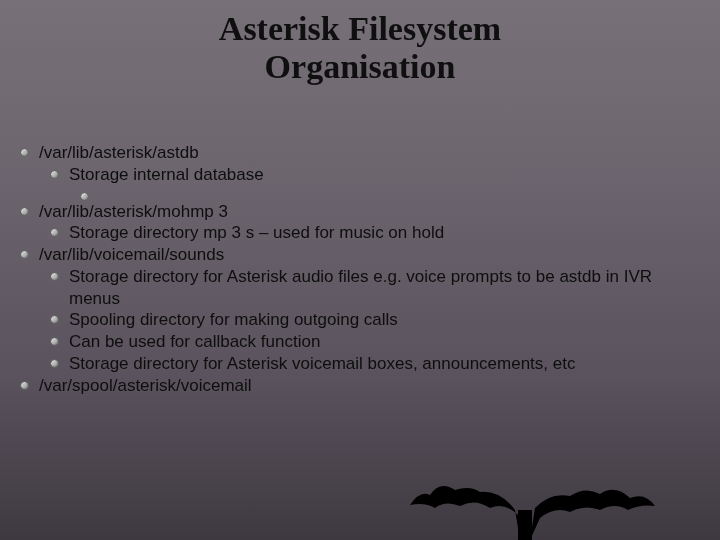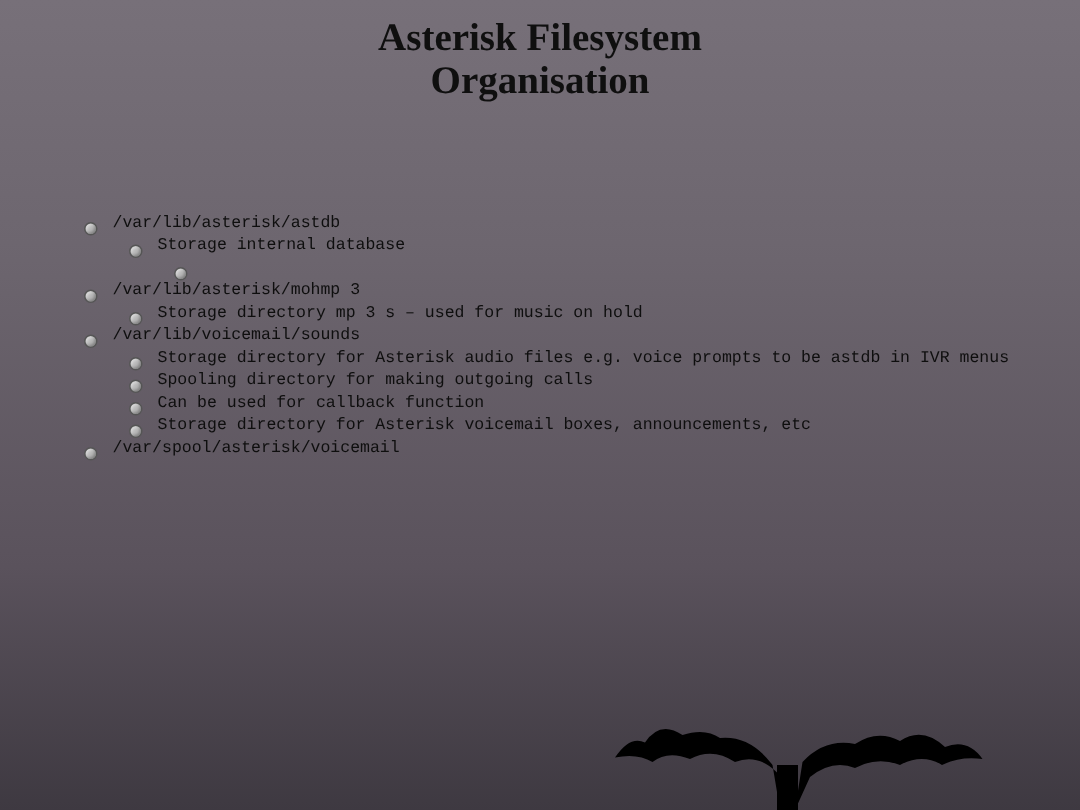--- a/index.html
+++ b/index.html
@@ -14,32 +14,32 @@
     position: relative;
     width: 720px;
     height: 540px;
     background: linear-gradient(180deg, #777079 0%, #6d666f 30%, #5a525c 70%, #3e3941 100%);
     color: #0f0f0f;
     box-sizing: border-box;
   }
   .title {
     text-align: center;
     padding-top: 10px;
-    font-size: 26px;
+    font-size: 34px;
     font-weight: bold;
     line-height: 1.12;
     font-family: "Times New Roman", Times, serif;
   }
   .body {
     position: absolute;
     top: 142px;
-    left: 56px;
+    left: 20px;
     right: 30px;
-    font-family: Liberation Mono, monospace;
-    font-size: 11px;
+    font-family: Liberation Sans, sans-serif;
+    font-size: 17px;
     line-height: 1.28;
     color: #0e0e0e;
   }
   .lvl1 { padding-left: 0px; }
   .lvl2 { padding-left: 30px; }
   .lvl3 { padding-left: 60px; }
   .row { display: flex; align-items: flex-start; }
   .bul {
     width: 7px;
     height: 7px;

